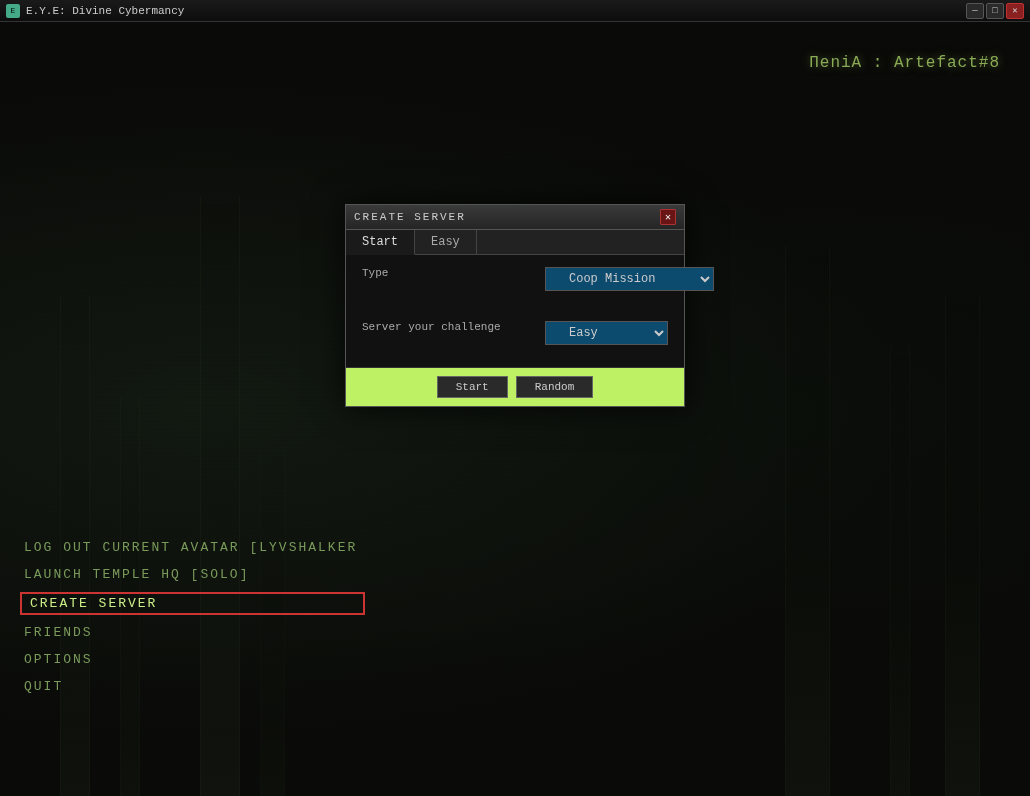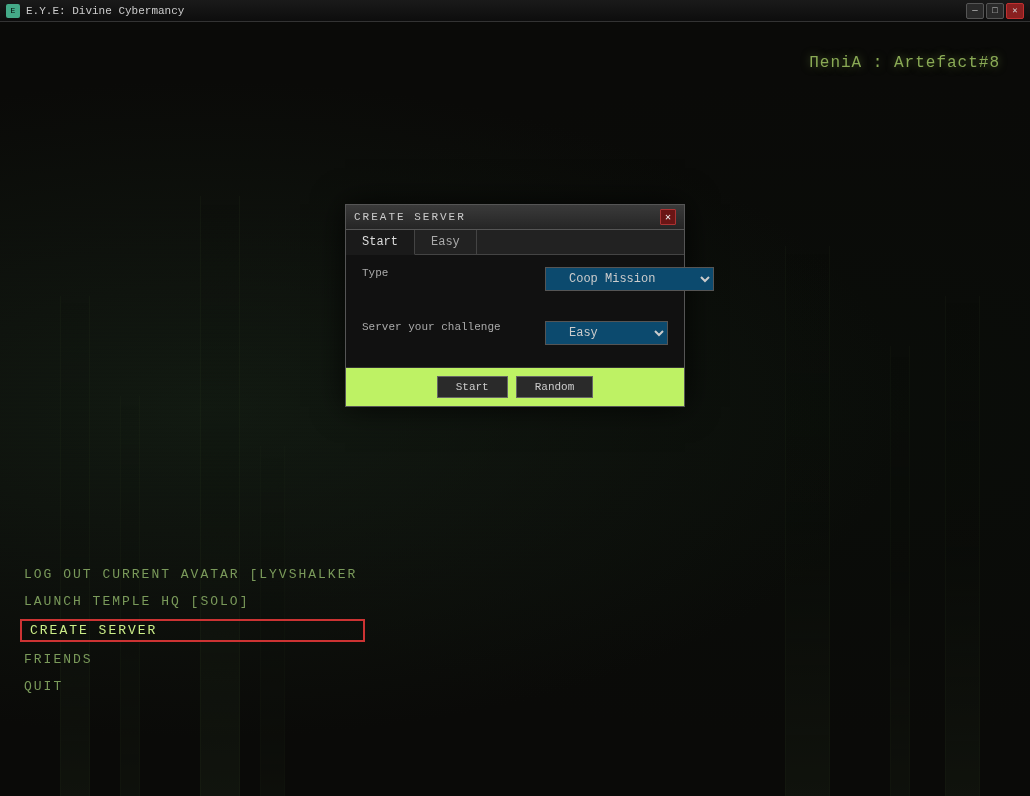--- a/index.html
+++ b/index.html
@@ -280,20 +280,21 @@
   <div class="bg-pillar" style="right:120px;width:20px;height:450px;opacity:0.4;"></div>
   <div class="bg-pillar" style="right:200px;width:45px;height:550px;opacity:0.5;"></div>
 
   <div class="top-right-text">ΠeniA : Artefact#8</div>
 
   <div class="side-menu">
     <div class="menu-item">LOG OUT CURRENT AVATAR [Lyvshalker</div>
     <div class="menu-item">LAUNCH TEMPLE HQ [SOLO]</div>
     <div class="menu-item active">CREATE SERVER</div>
     <div class="menu-item">FRIENDS</div>
+    <div class="menu-item">OPTIONS</div>
     <div class="menu-item">QUIT</div>
   </div>
 
   <div class="dialog-overlay">
     <div class="dialog">
 
       <div class="dialog-titlebar">
         <span class="dialog-title">CREATE SERVER</span>
         <div class="dialog-close">✕</div>
       </div>

